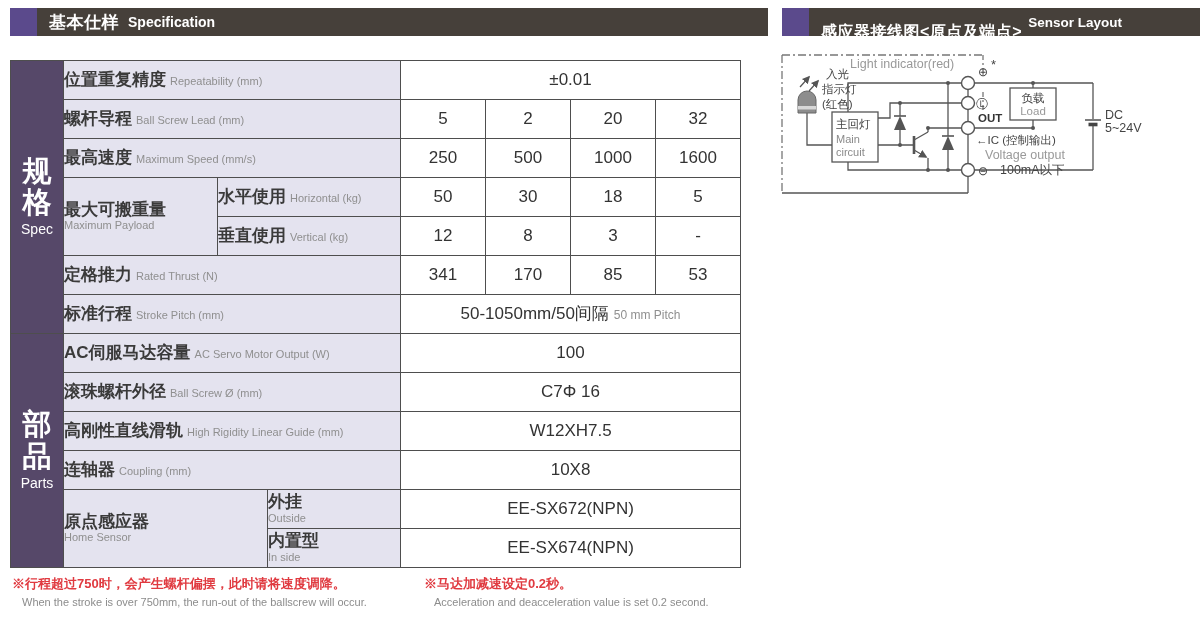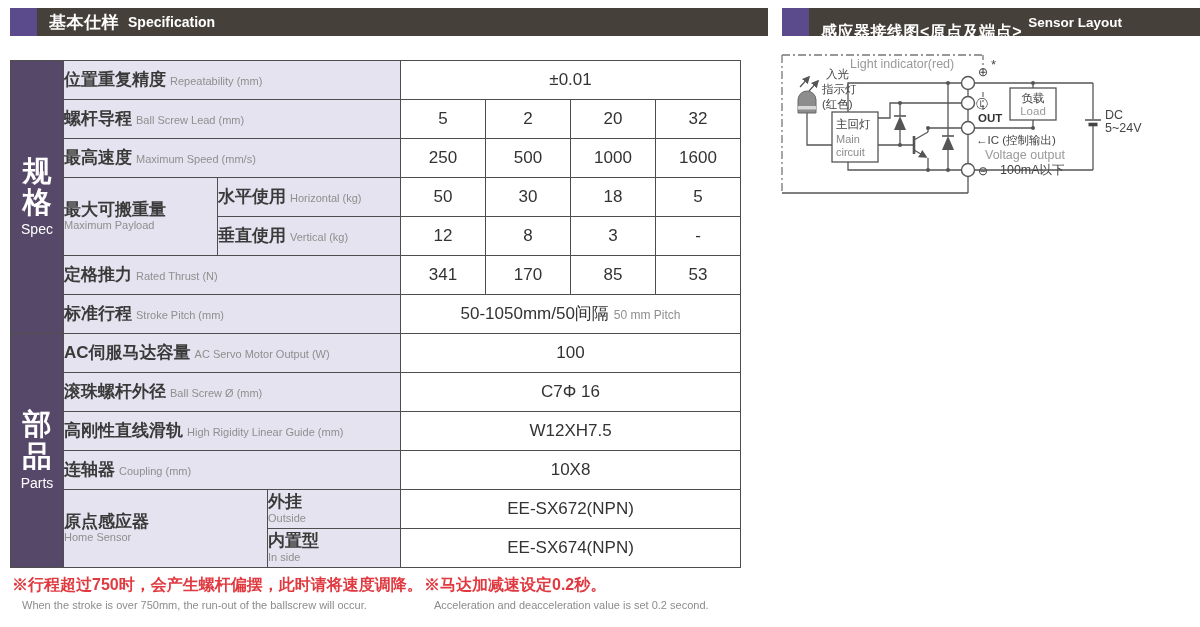--- a/index.html
+++ b/index.html
@@ -32,21 +32,21 @@
   .lzh { font-size:17px; font-weight:600; color:#3a3a3a; }
   .len { font-size:11px; color:#8f8f8f; margin-left:4px; }
   td.lbl .stackwrap { line-height:1.15; }
   td.lbl .stackwrap .lzh { display:block; }
   td.lbl .stackwrap .len { display:block; margin-left:0; }
   td.val { background:#fff; text-align:center; vertical-align:middle; font-size:17px; color:#333; }
   td.val .sub { font-size:12px; color:#8f8f8f; margin-left:5px; }
 
   
   .fnote { position:absolute; white-space:nowrap; }
-  .fn-red { color:#e03a40; font-size:16px; font-weight:bold; }
+  .fn-red { color:#e03a40; font-size:13px; font-weight:bold; }
   .fn-gray { color:#8c8c8c; font-size:11px; line-height:14px; margin-top:2px; }
   .fnote-1 { left:12px; top:575px; }
   .fnote-1 .fn-gray { margin-left:10px; }
   .fnote-2 { left:424px; top:575px; }
   .fnote-2 .fn-gray { margin-left:10px; }
 
   
   .diagram { position:absolute; left:778px; top:50px; }
   .diagram text { font-family:"Liberation Sans", sans-serif; }
 </style>

